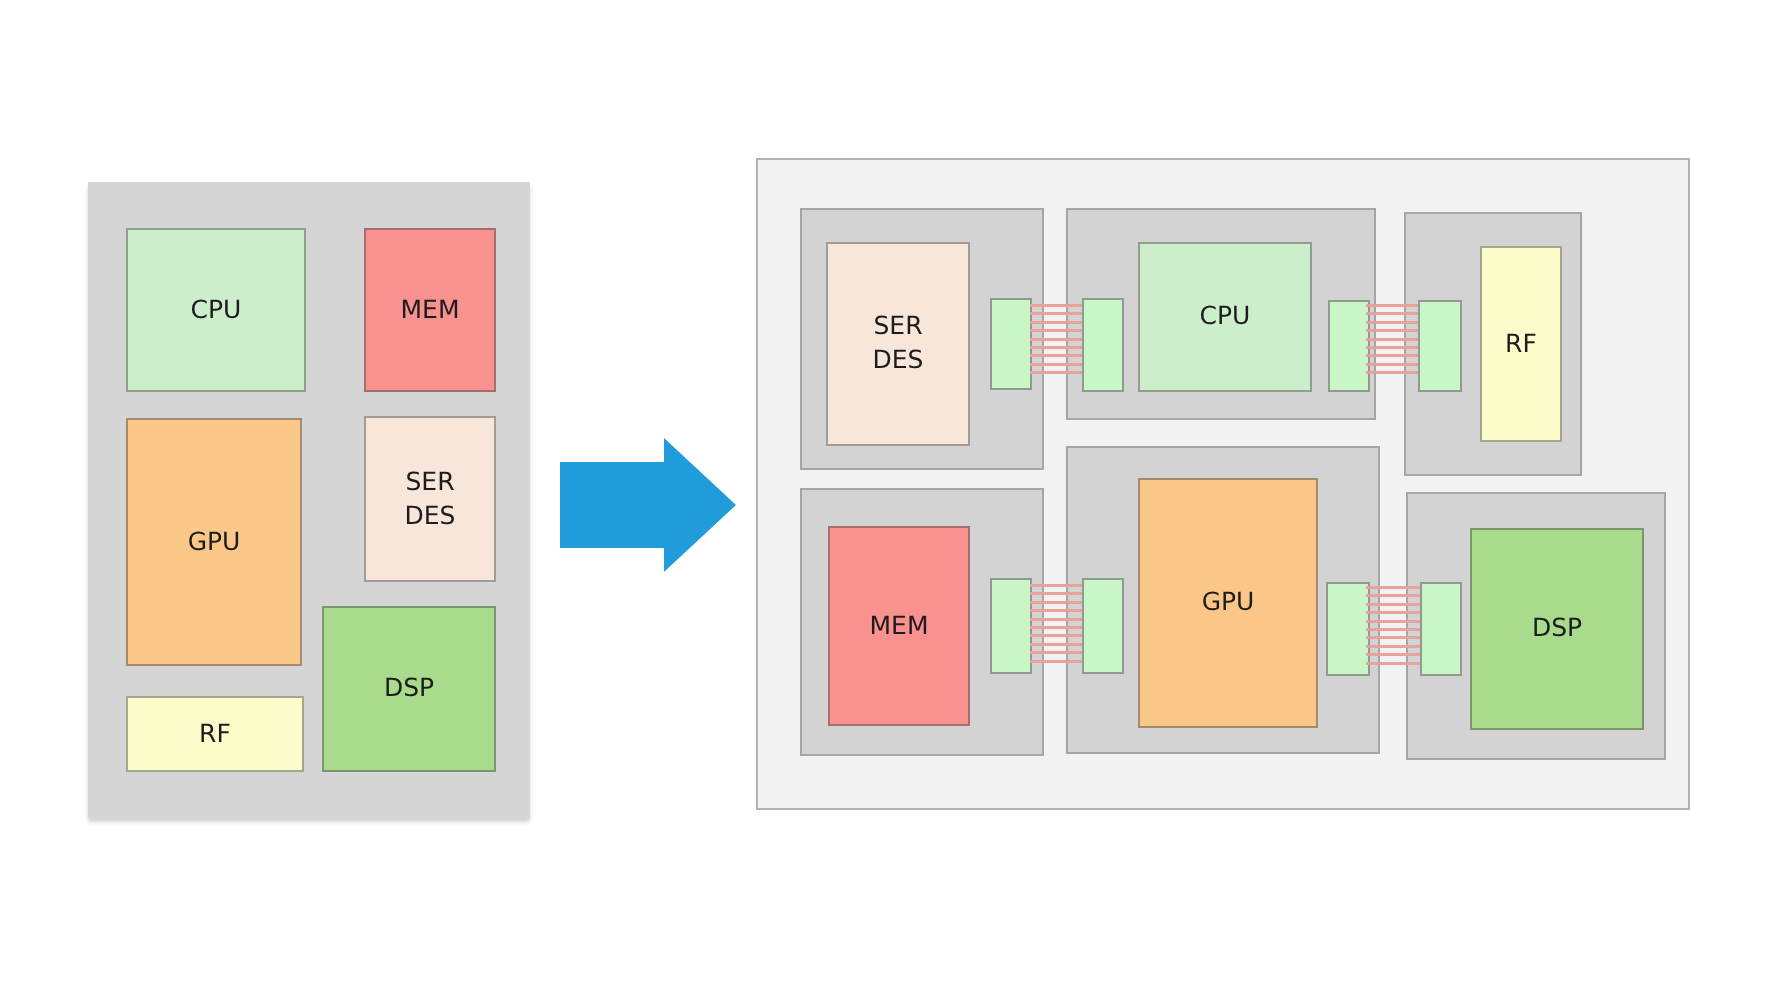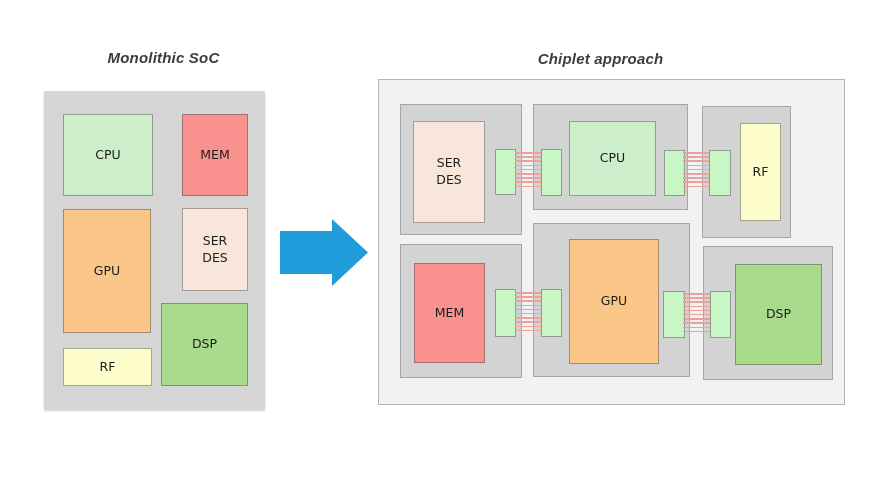--- a/index.html
+++ b/index.html
@@ -74,22 +74,20 @@
   #link-1{left:136px;top:72px;width:26px;height:38px;}
   #link-2{left:304px;top:72px;width:26px;height:38px;}
   #link-3{left:136px;top:212px;width:26px;height:40px;}
   #link-4{left:304px;top:213px;width:27px;height:40px;}
 </style>
 </head>
 <body>
 
 <div class="canvas">
 
-  <h2 class="diagram-title" id="mono-title">Monolithic SoC</h2>
-  <h2 class="diagram-title" id="chiplet-title">Chiplet approach</h2>
 
   <div class="die" style="background-color: rgb(213, 213, 213);">
     <div class="blk" id="m-cpu" style="background-color: rgb(205, 238, 202);">CPU</div>
     <div class="blk" id="m-mem" style="background-color: rgb(249, 145, 143);">MEM</div>
     <div class="blk" id="m-gpu" style="background-color: rgb(251, 199, 136);">GPU</div>
     <div class="blk" id="m-serdes" style="background-color: rgb(249, 230, 219);">SER
 DES</div>
     <div class="blk" id="m-dsp" style="background-color: rgb(169, 219, 140);">DSP</div>
     <div class="blk" id="m-rf" style="background-color: rgb(252, 253, 202);">RF</div>
   </div>

